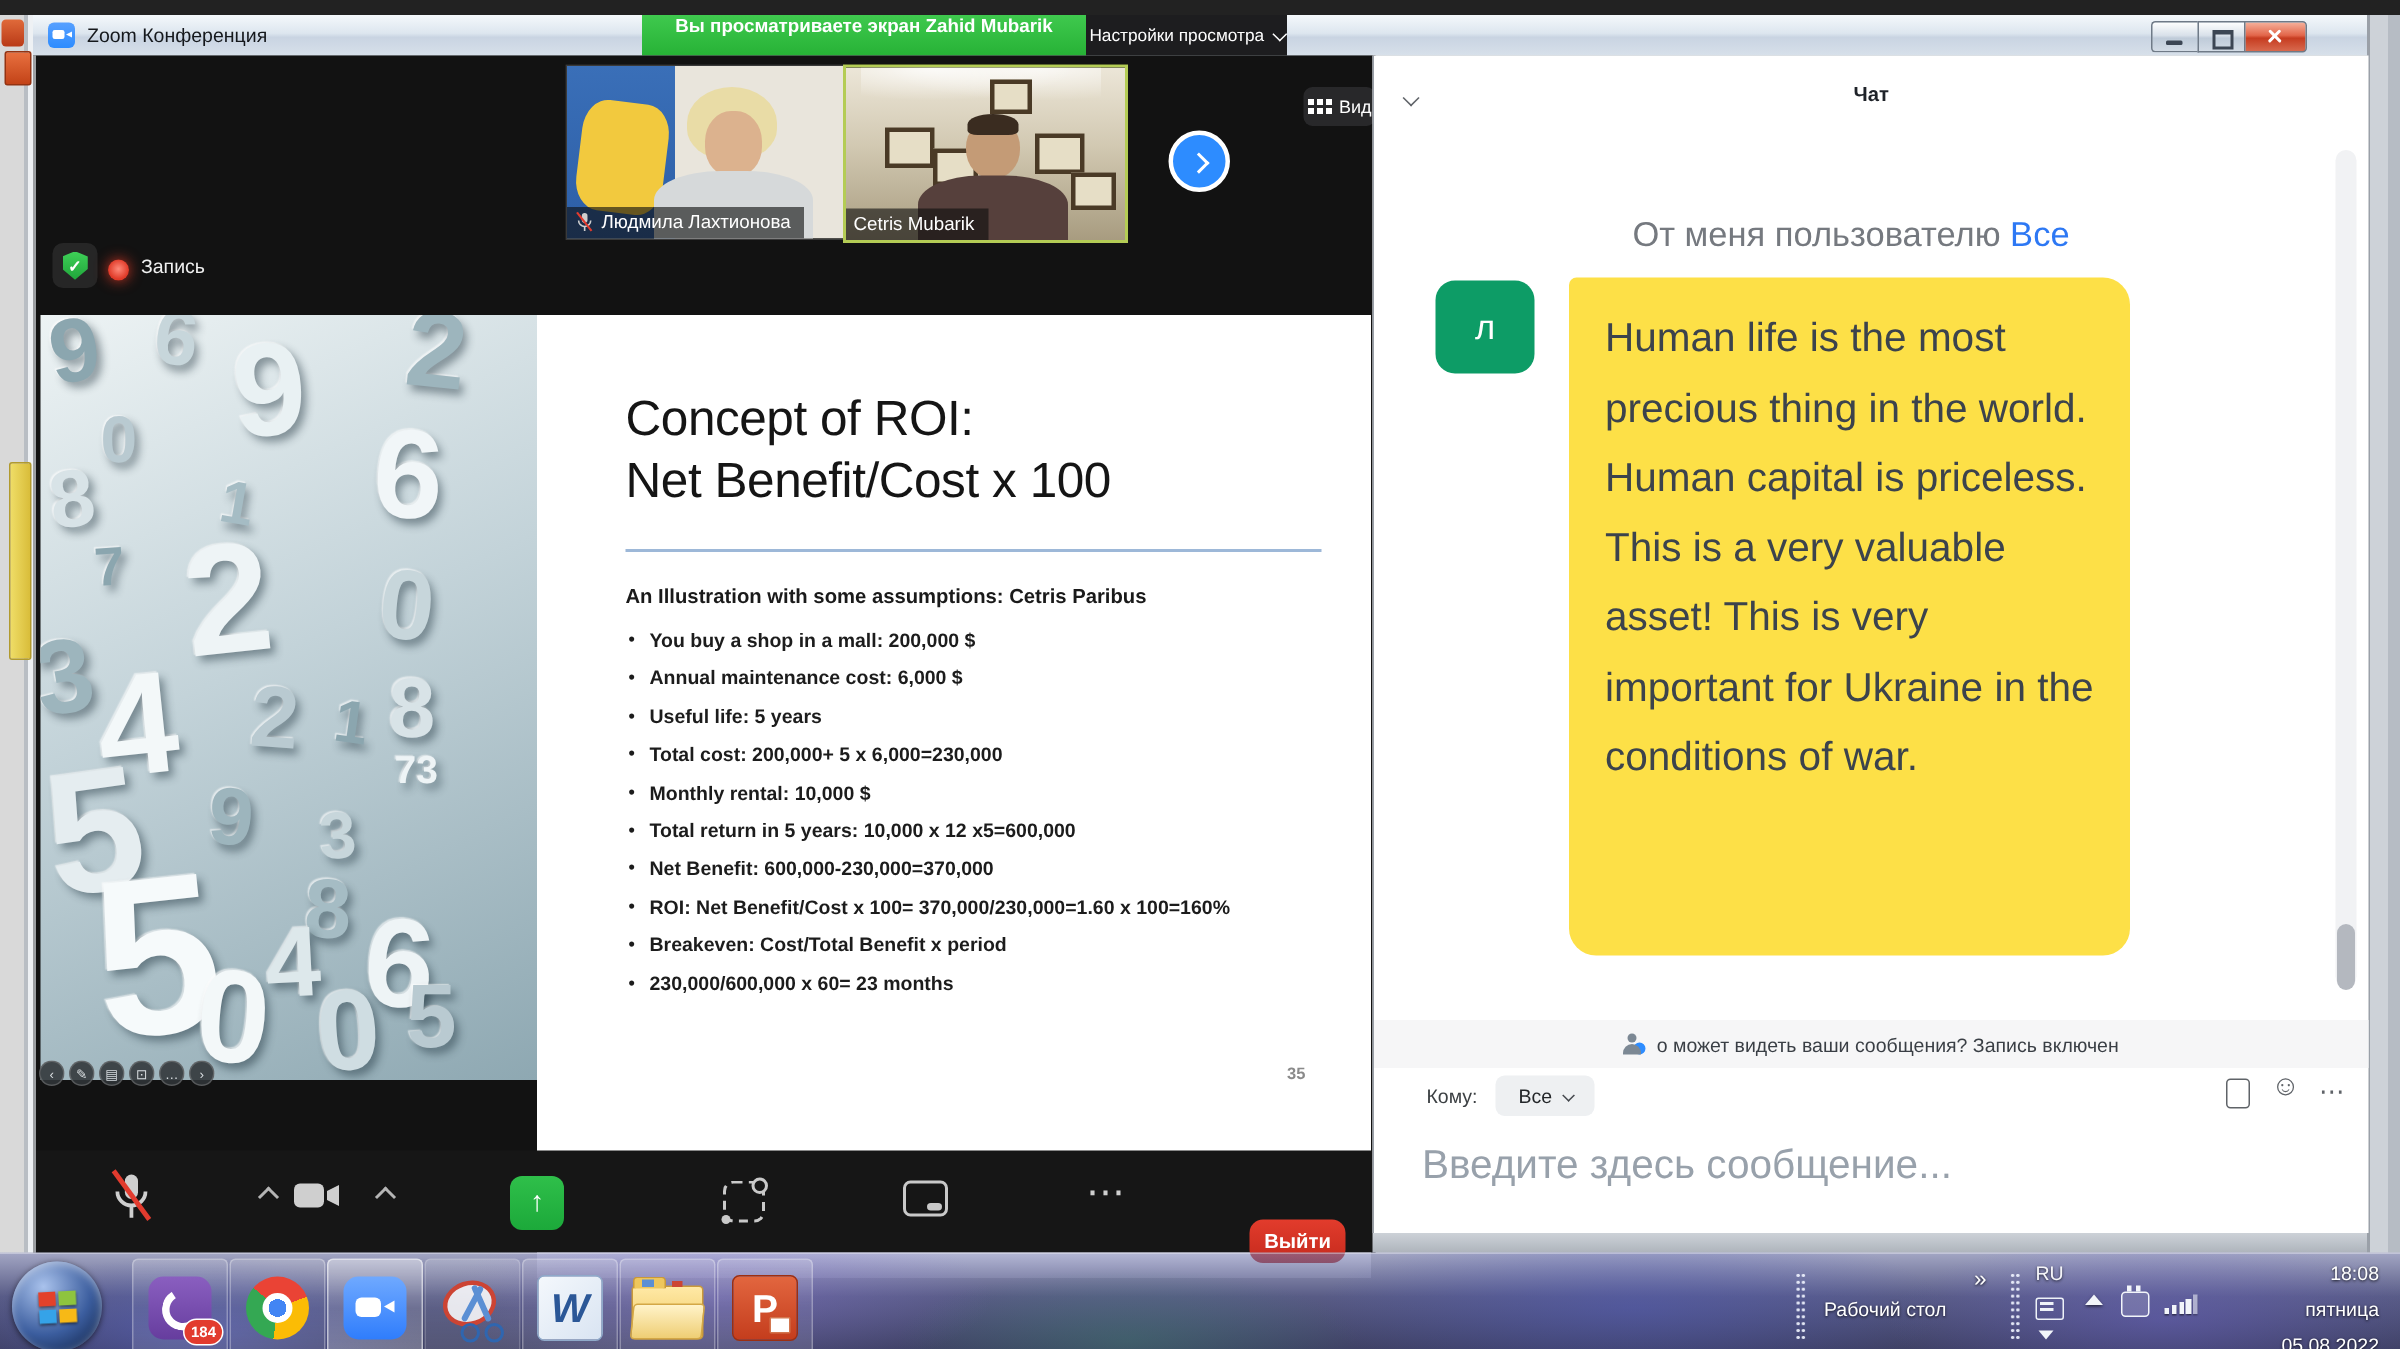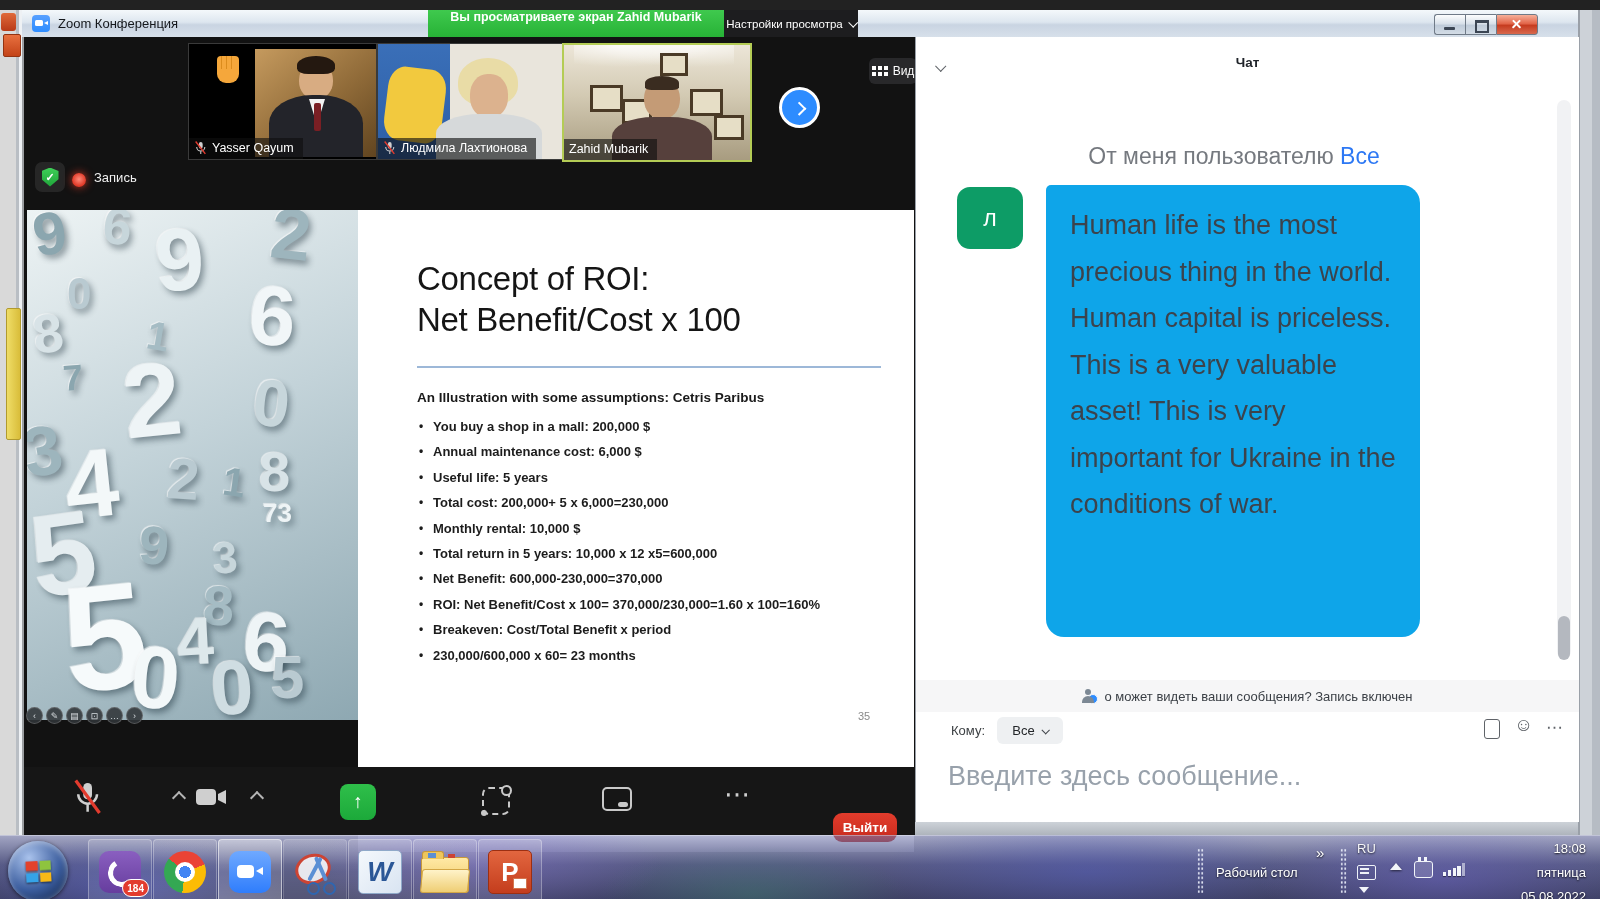--- a/index.html
+++ b/index.html
@@ -91,21 +91,21 @@
   .slide-art span{position:absolute;font-weight:700;line-height:1;
     text-shadow:3px 4px 6px rgba(25,45,55,.45),-1px -1px 1px rgba(255,255,255,.65);}
   .slide-body{left:334px;top:173px;width:556px;height:642px;background:#fff;}
   .slide-title{position:absolute;left:59px;top:48px;font-size:33px;line-height:41px;color:#151515;font-weight:400;letter-spacing:-.3px;}
   .slide-title span{display:block;}
   .slide-rule{position:absolute;left:59px;top:156px;width:464px;height:2px;background:#9db8d8;}
   .slide-sub{position:absolute;left:59px;top:180px;font-size:13.5px;font-weight:700;color:#1a1a1a;}
   .bullets{position:absolute;left:59px;top:204px;margin:0;padding:0;list-style:none;width:480px;}
   .bullets li{font-size:13px;font-weight:600;color:#1c1c1c;line-height:25.4px;padding-left:16px;position:relative;}
   .bullets li::before{content:"•";position:absolute;left:2px;font-size:12px;}
-  .slide-page{position:absolute;left:500px;top:500px;font-size:11px;color:#8a8a8a;}
+  .slide-page{position:absolute;left:500px;top:500px;font-size:11px;color:#8a8a8a;font-weight:bold;}
 
   
   .pctrl{left:0;top:668px;display:flex;gap:3px;padding:2px;}
   .pctrl b{width:15px;height:15px;border-radius:50%;background:rgba(48,52,56,.88);border:1px solid rgba(150,150,150,.4);
     color:#d8dde0;font-size:9px;font-weight:400;display:flex;align-items:center;justify-content:center;}
 
   
   .mtoolbar{left:0;top:730px;width:893px;height:68px;background:#161616;}
   .ticon{position:absolute;color:#cfcfcf;}
   .chev-up{width:8px;height:8px;border-right:2px solid #b5b5b5;border-bottom:2px solid #b5b5b5;transform:rotate(-135deg);}
@@ -124,21 +124,21 @@
 
   
   .chat{left:915px;top:27px;width:663px;height:785px;background:#fff;border-left:1px solid #9aa0a8;}
   .chat-chev{left:20px;top:20px;color:#5f6368;}
   .chat-chev .chev{width:7px;height:7px;}
   .chat-title{left:0;top:18px;width:100%;text-align:center;font-size:13.5px;font-weight:700;color:#1f2329;}
   .thread{left:131px;top:106px;width:374px;text-align:center;font-size:23px;color:#75797f;}
   .thread b{color:#2d78f4;font-weight:400;}
   .avatar{left:41px;top:150px;width:66px;height:62px;border-radius:13px;background:#0d9c66;
     color:#fff;font-size:23px;display:flex;align-items:center;justify-content:center;}
-  .bubble{left:130px;top:148px;width:374px;height:452px;border-radius:18px;border-top-left-radius:5px;background:#0ea5e9;
+  .bubble{left:130px;top:148px;width:374px;height:452px;border-radius:18px;border-top-left-radius:5px;background:#fde047;
     color:#3c434c;font-size:27px;line-height:46.5px;padding:17px 24px;box-sizing:border-box;}
   .chat-scroll{left:641px;top:63px;width:14px;height:558px;background:#f1f2f4;border-radius:7px;}
   .chat-thumb{left:642px;top:579px;width:12px;height:44px;background:#b4b8bf;border-radius:6px;}
   .notice{left:0;top:643px;width:100%;height:32px;background:#f6f6f7;display:flex;align-items:center;justify-content:center;gap:7px;
     font-size:13px;color:#3a3f45;}
   .notice-ico{position:relative;width:15px;height:14px;flex:0 0 auto;}
   .notice-ico::before{content:"";position:absolute;left:3px;top:0;width:6px;height:6px;border-radius:50%;background:#7c8894;}
   .notice-ico::after{content:"";position:absolute;left:0;top:7px;width:12px;height:7px;border-radius:6px 6px 0 0;background:#7c8894;}
   .notice-dot{position:absolute;right:-1px;bottom:-1px;width:8px;height:8px;border-radius:50%;background:#2d8cff;border:1.5px solid #f6f6f7;}
   .to-label{left:35px;top:686px;font-size:13px;color:#3c4043;}
@@ -257,38 +257,20 @@
         </div>
       <div class="wc wc-close">
           <i></i>
           <em></em>
         </div>
     </div>
   </div>
 
   <div class="abs zoom-window">
 
-    <div class="tile tile1">
-      <div class="t1-photo">
-        <div class="t1-head"></div>
-          <div class="t1-body"></div>
-          <div class="t1-shirt"></div>
-          <div class="t1-tie"></div>
-      </div>
-      <div class="hand"></div>
-      <div class="nameplate">
-        <svg class="micoff" width="13" height="14" viewBox="0 0 24 26">
-          <rect x="9" y="2" width="7" height="12" rx="3.5" fill="#cfcfcf"></rect>
-          <path d="M5 11a7.5 7.5 0 0 0 15 0" fill="none" stroke="#cfcfcf" stroke-width="2"></path>
-          <line x1="12.5" y1="19" x2="12.5" y2="24" stroke="#cfcfcf" stroke-width="2"></line>
-          <line x1="3" y1="1" x2="21" y2="24" stroke="#e23b2e" stroke-width="2.6"></line>
-        </svg>
-        <span>Yasser Qayum</span>
-      </div>
-    </div>
 
     <div class="tile tile2">
       <div class="t2-wall"></div>
         <div class="t2-blue"></div>
       <div class="t2-yellow"></div>
       <div class="t2-hair"></div>
         <div class="t2-face"></div>
         <div class="t2-body"></div>
       <div class="nameplate">
         <svg class="micoff" width="13" height="14" viewBox="0 0 24 26">
@@ -305,21 +287,21 @@
       <div class="t3-wall"></div>
         <div class="t3-glow"></div>
       <div class="cert" style="left:96px;top:8px;width:22px;height:17px;"></div>
       <div class="cert" style="left:26px;top:40px;width:27px;height:21px;"></div>
       <div class="cert" style="left:58px;top:54px;width:24px;height:19px;"></div>
       <div class="cert" style="left:126px;top:44px;width:27px;height:21px;"></div>
       <div class="cert" style="left:150px;top:70px;width:24px;height:19px;"></div>
       <div class="t3-head"></div>
         <div class="t3-body"></div>
       <div class="nameplate">
-        <span>Zahid Mubarik</span>
+        <span>Cetris Mubarik</span>
       </div>
     </div>
 
     <div class="abs next-arrow">
         <span class="chev"></span>
       </div>
     <div class="abs view-btn">
       <span class="grid-ico"></span>
       <span>Вид</span>
     </div>

